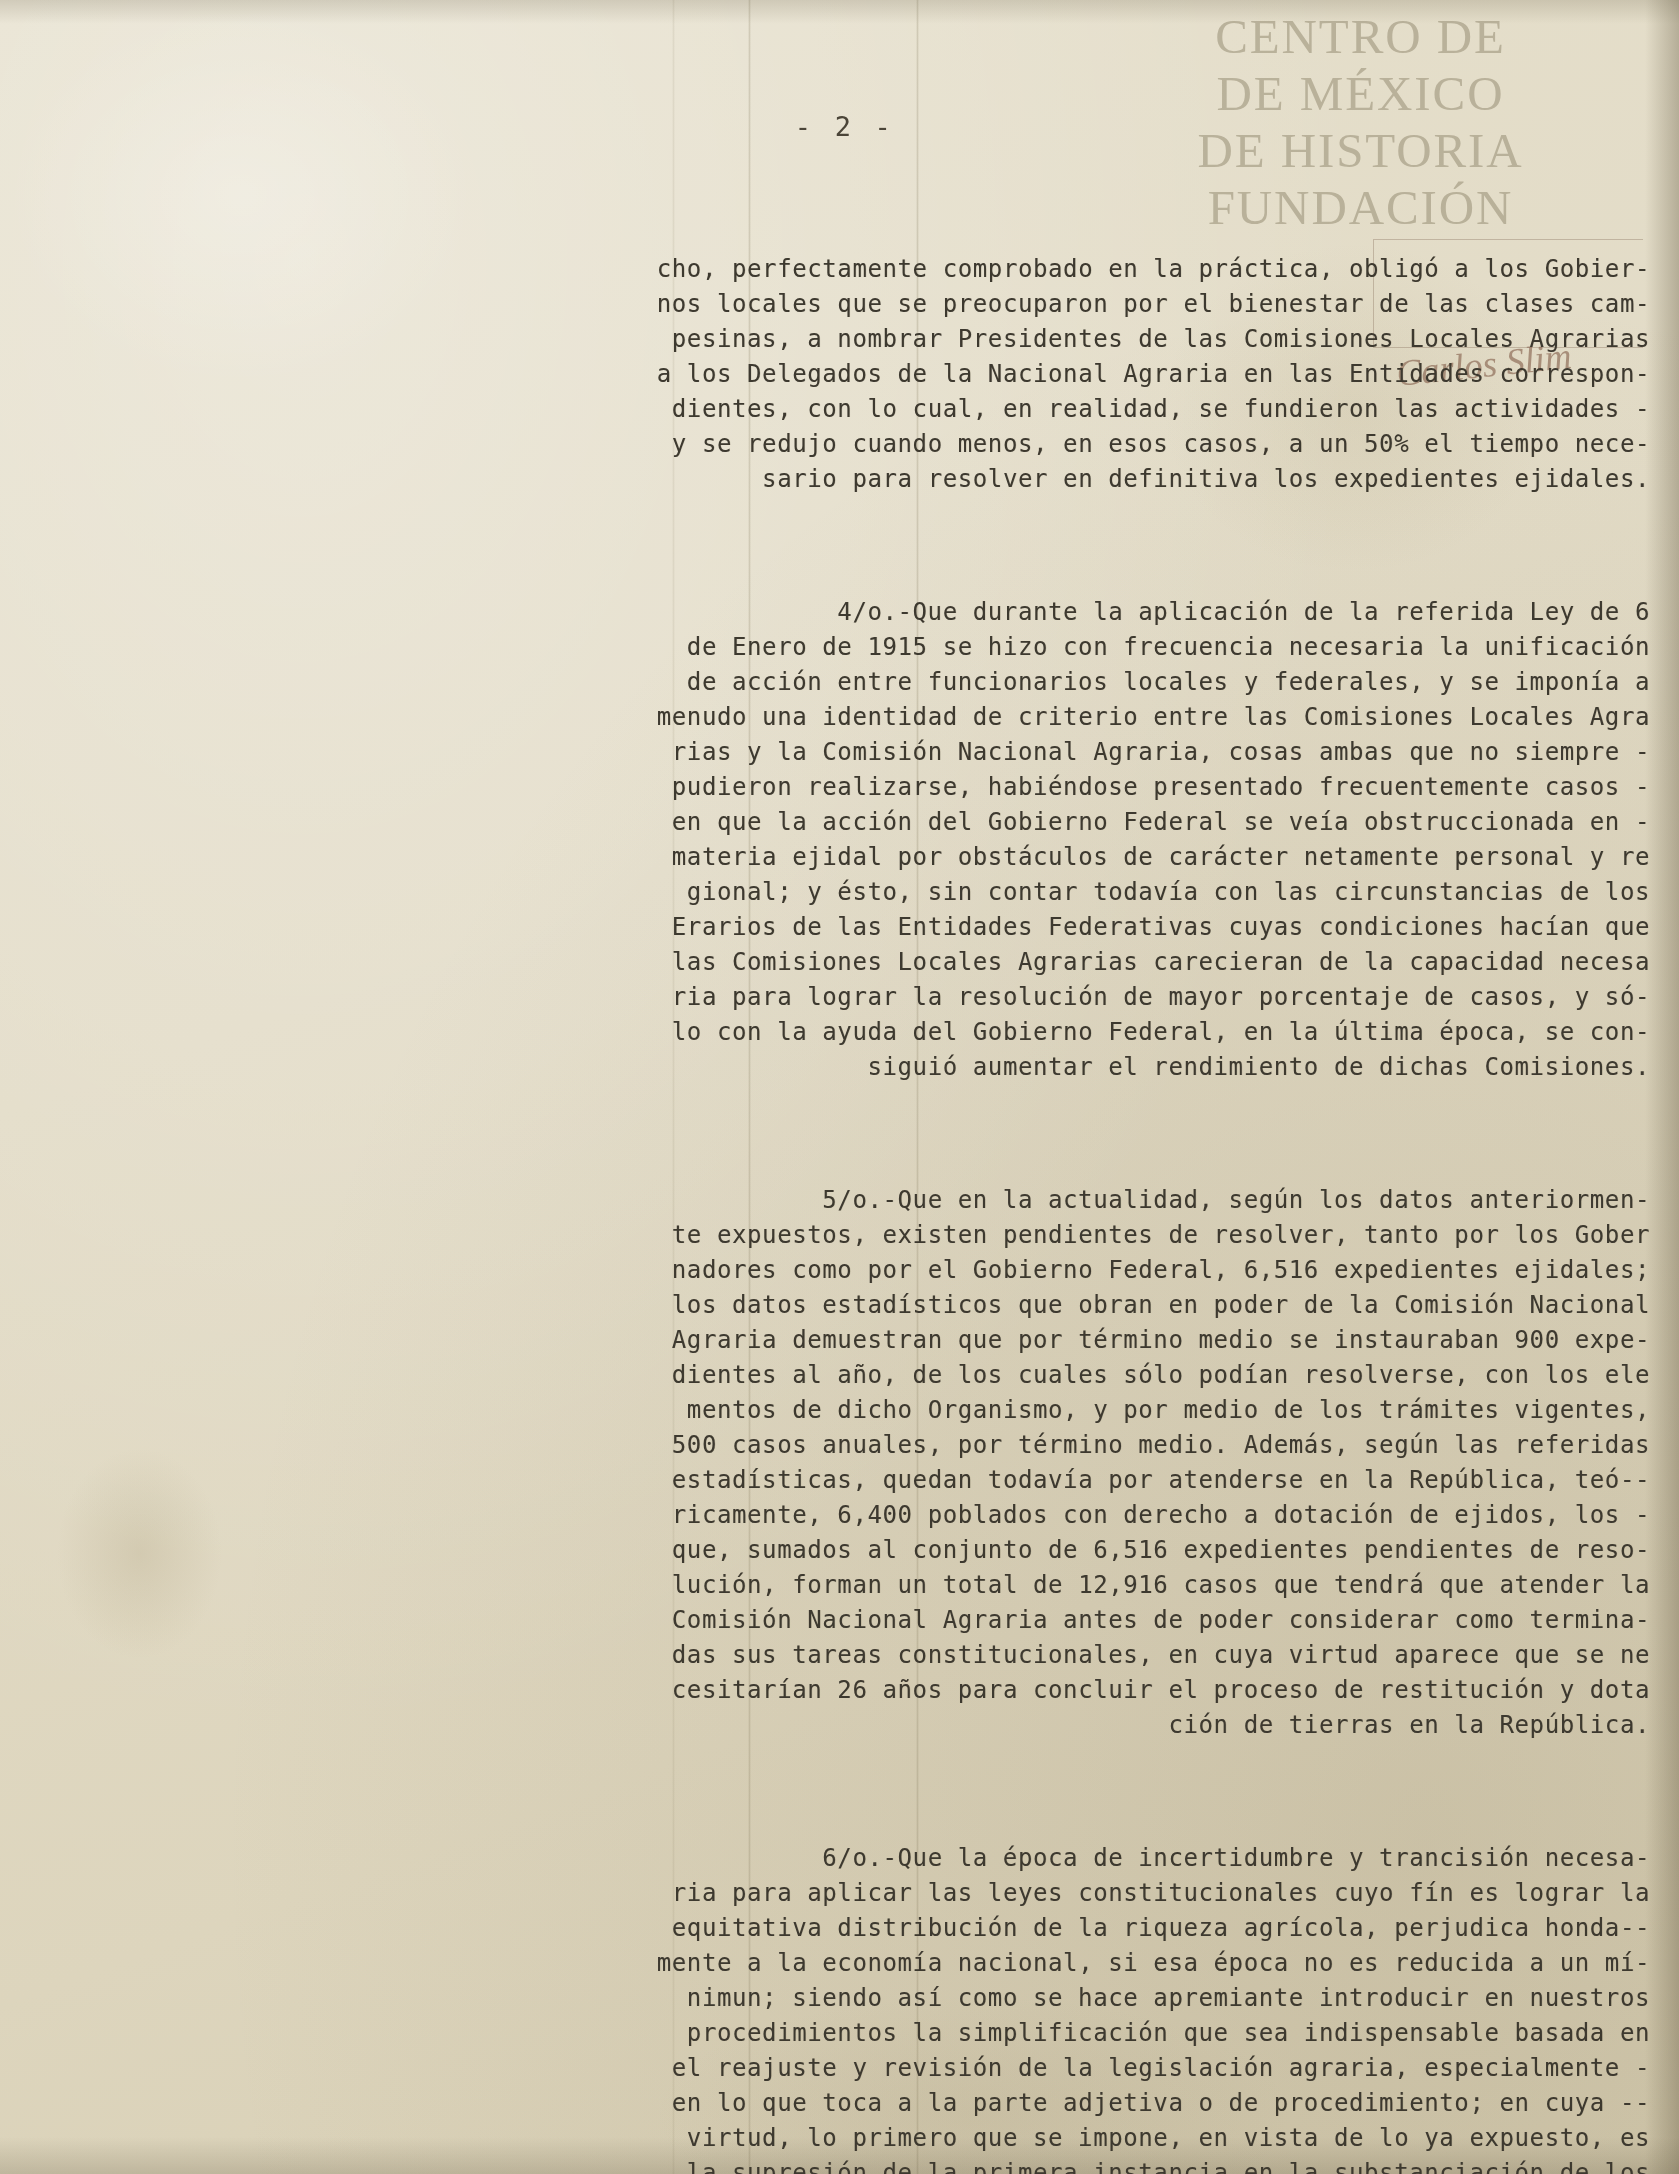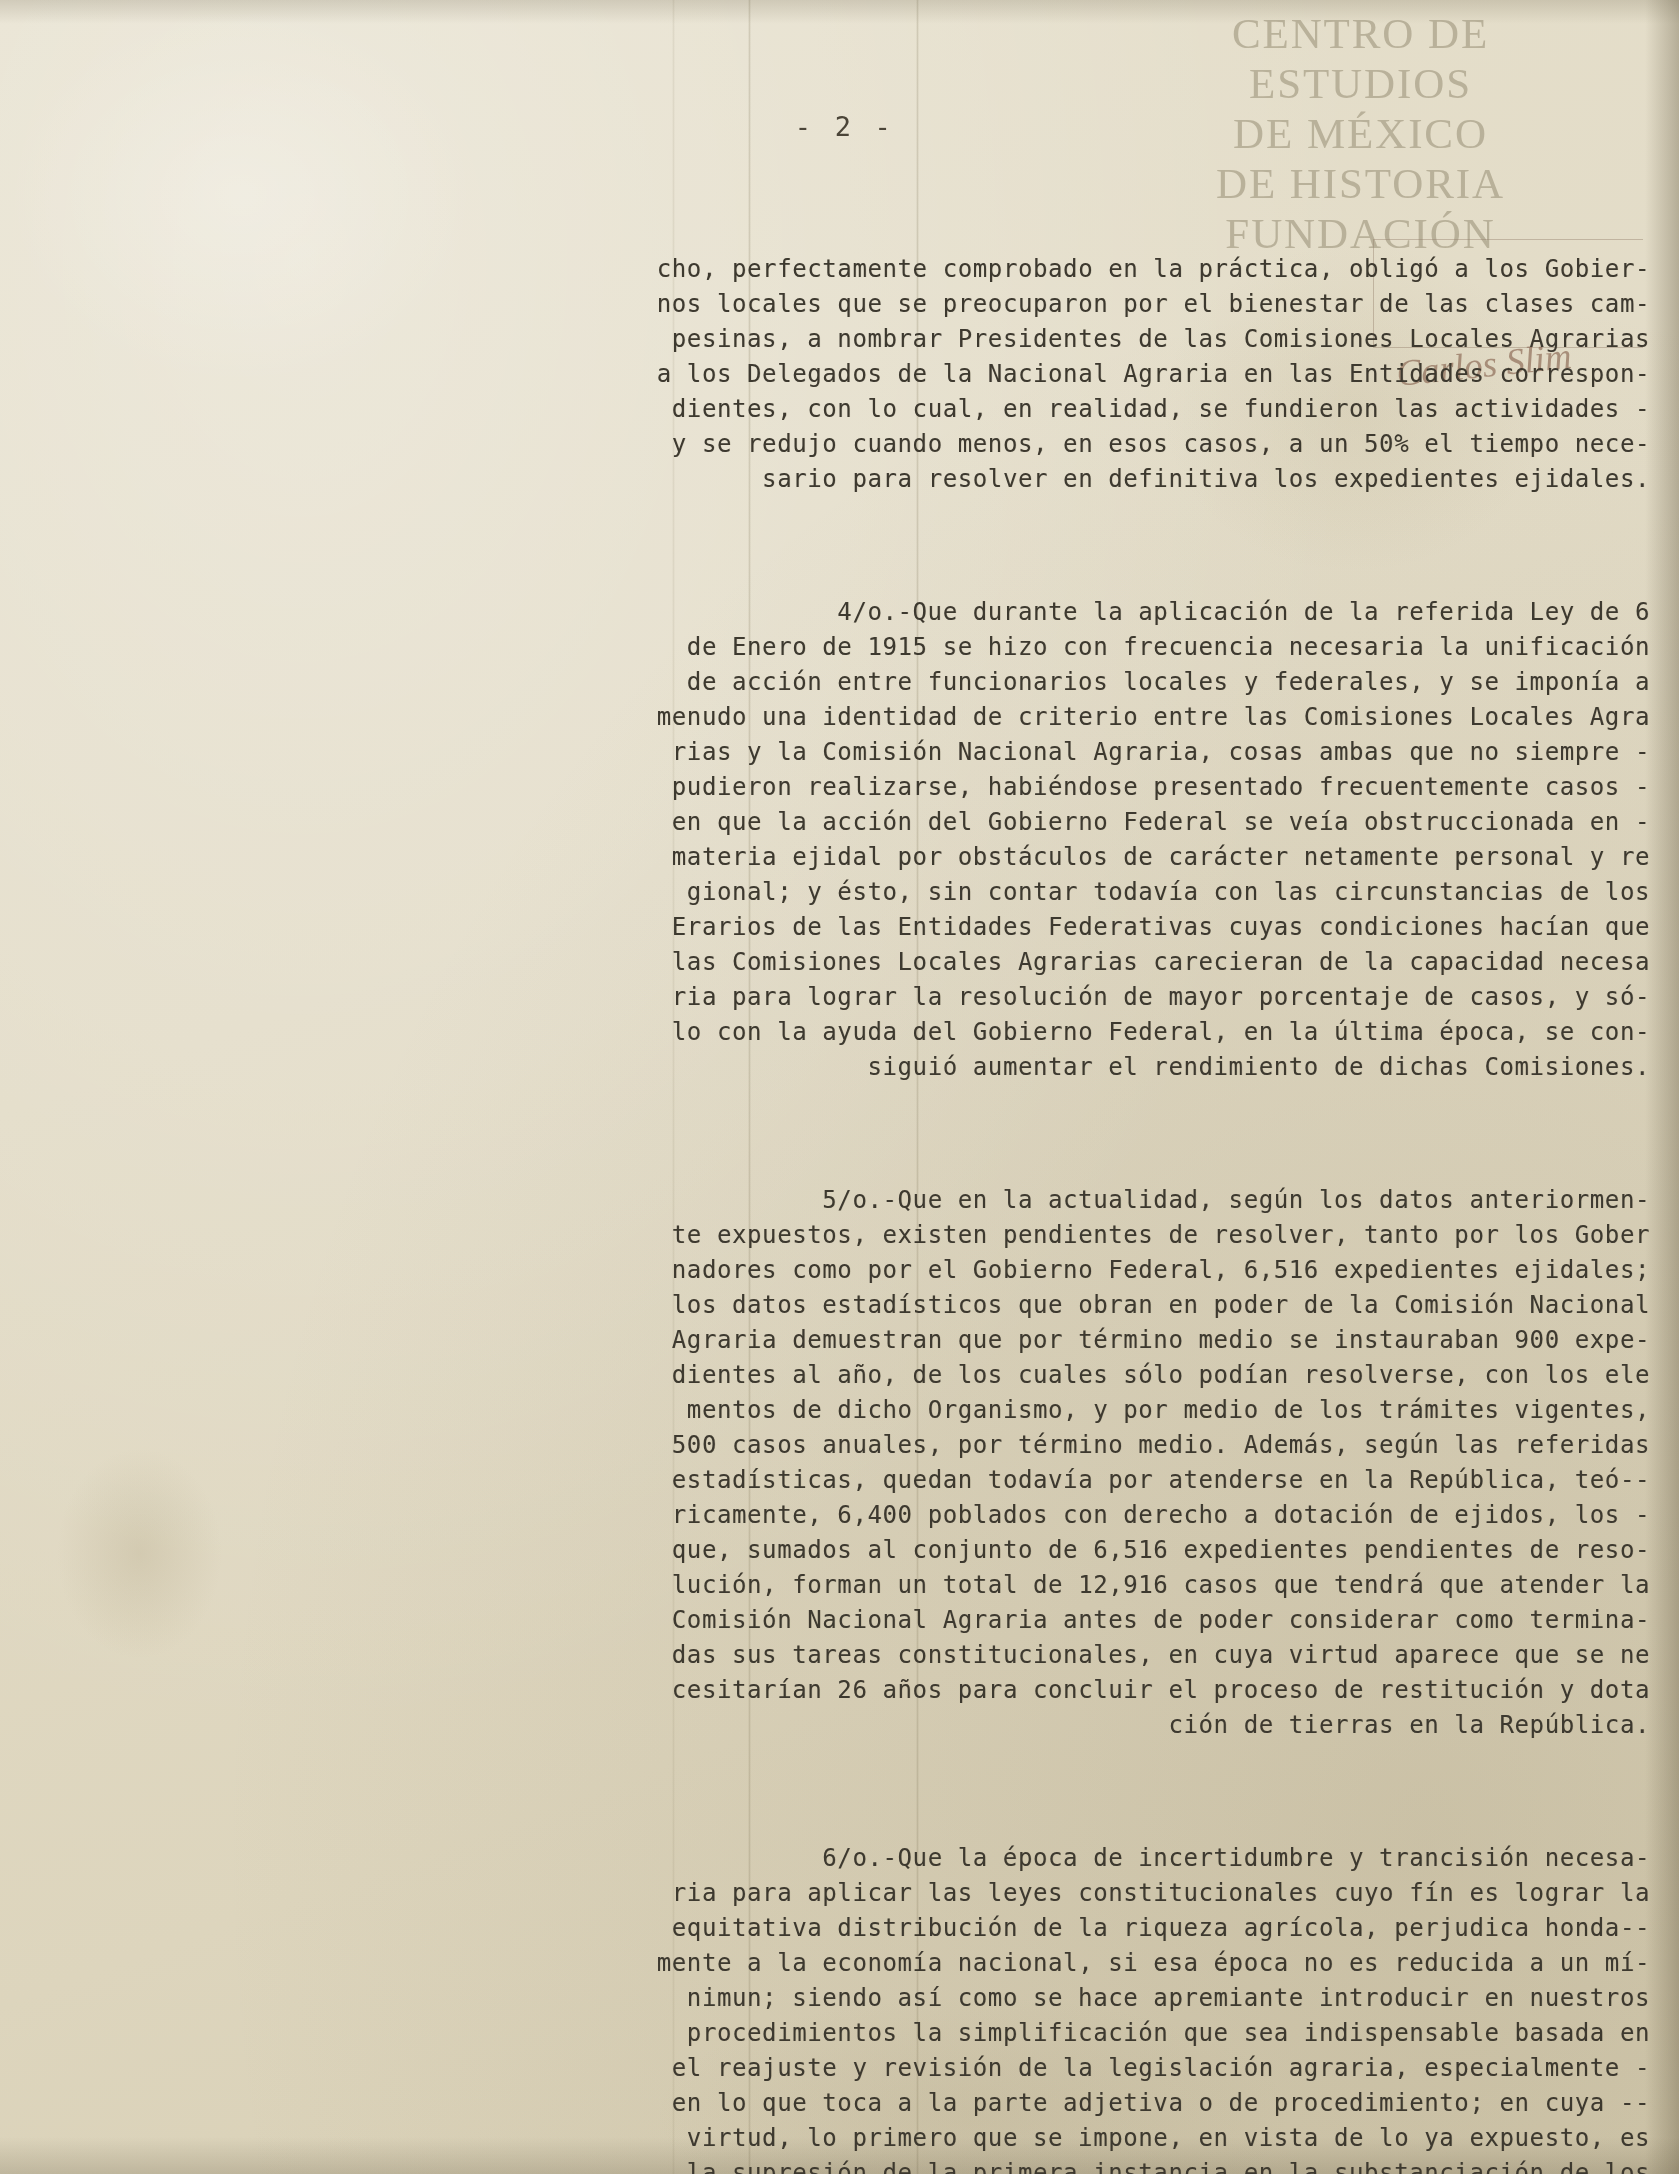--- a/index.html
+++ b/index.html
@@ -75,21 +75,21 @@
   }
 
   
   .watermark {
     position: absolute;
     right: 32px;
     top: 9.3px;
     width: 575px;
     text-align: center;
     font-family: "Liberation Serif", serif;
-    font-size: 43px;
+    font-size: 49px;
     line-height: 1.16;
     letter-spacing: 1.9px;
     color: rgba(150,140,115,0.55);
     text-transform: uppercase;
     pointer-events: none;
   }
   .watermark .line { display: block; }
   .wm-box {
     position: absolute;
     left: 1373px;
@@ -156,21 +156,20 @@
   <div class="stain d"></div>
   <div class="crease c1"></div>
   <div class="crease c2"></div>
   <div class="crease c3"></div>
   <div class="edge-top"></div>
   <div class="edge-right"></div>
   <div class="edge-bottom"></div>
 
   <div class="watermark">
     <span class="line">Centro de</span>
-    <span class="line">Estudios</span>
     <span class="line">de México</span>
     <span class="line">de Historia</span>
     <span class="line">Fundación</span>
   </div>
   <div class="wm-box"></div>
   <div class="signature">Carlos Slim</div>
 
   <div class="page-num">
     <span>- 2 -</span>
   </div>

